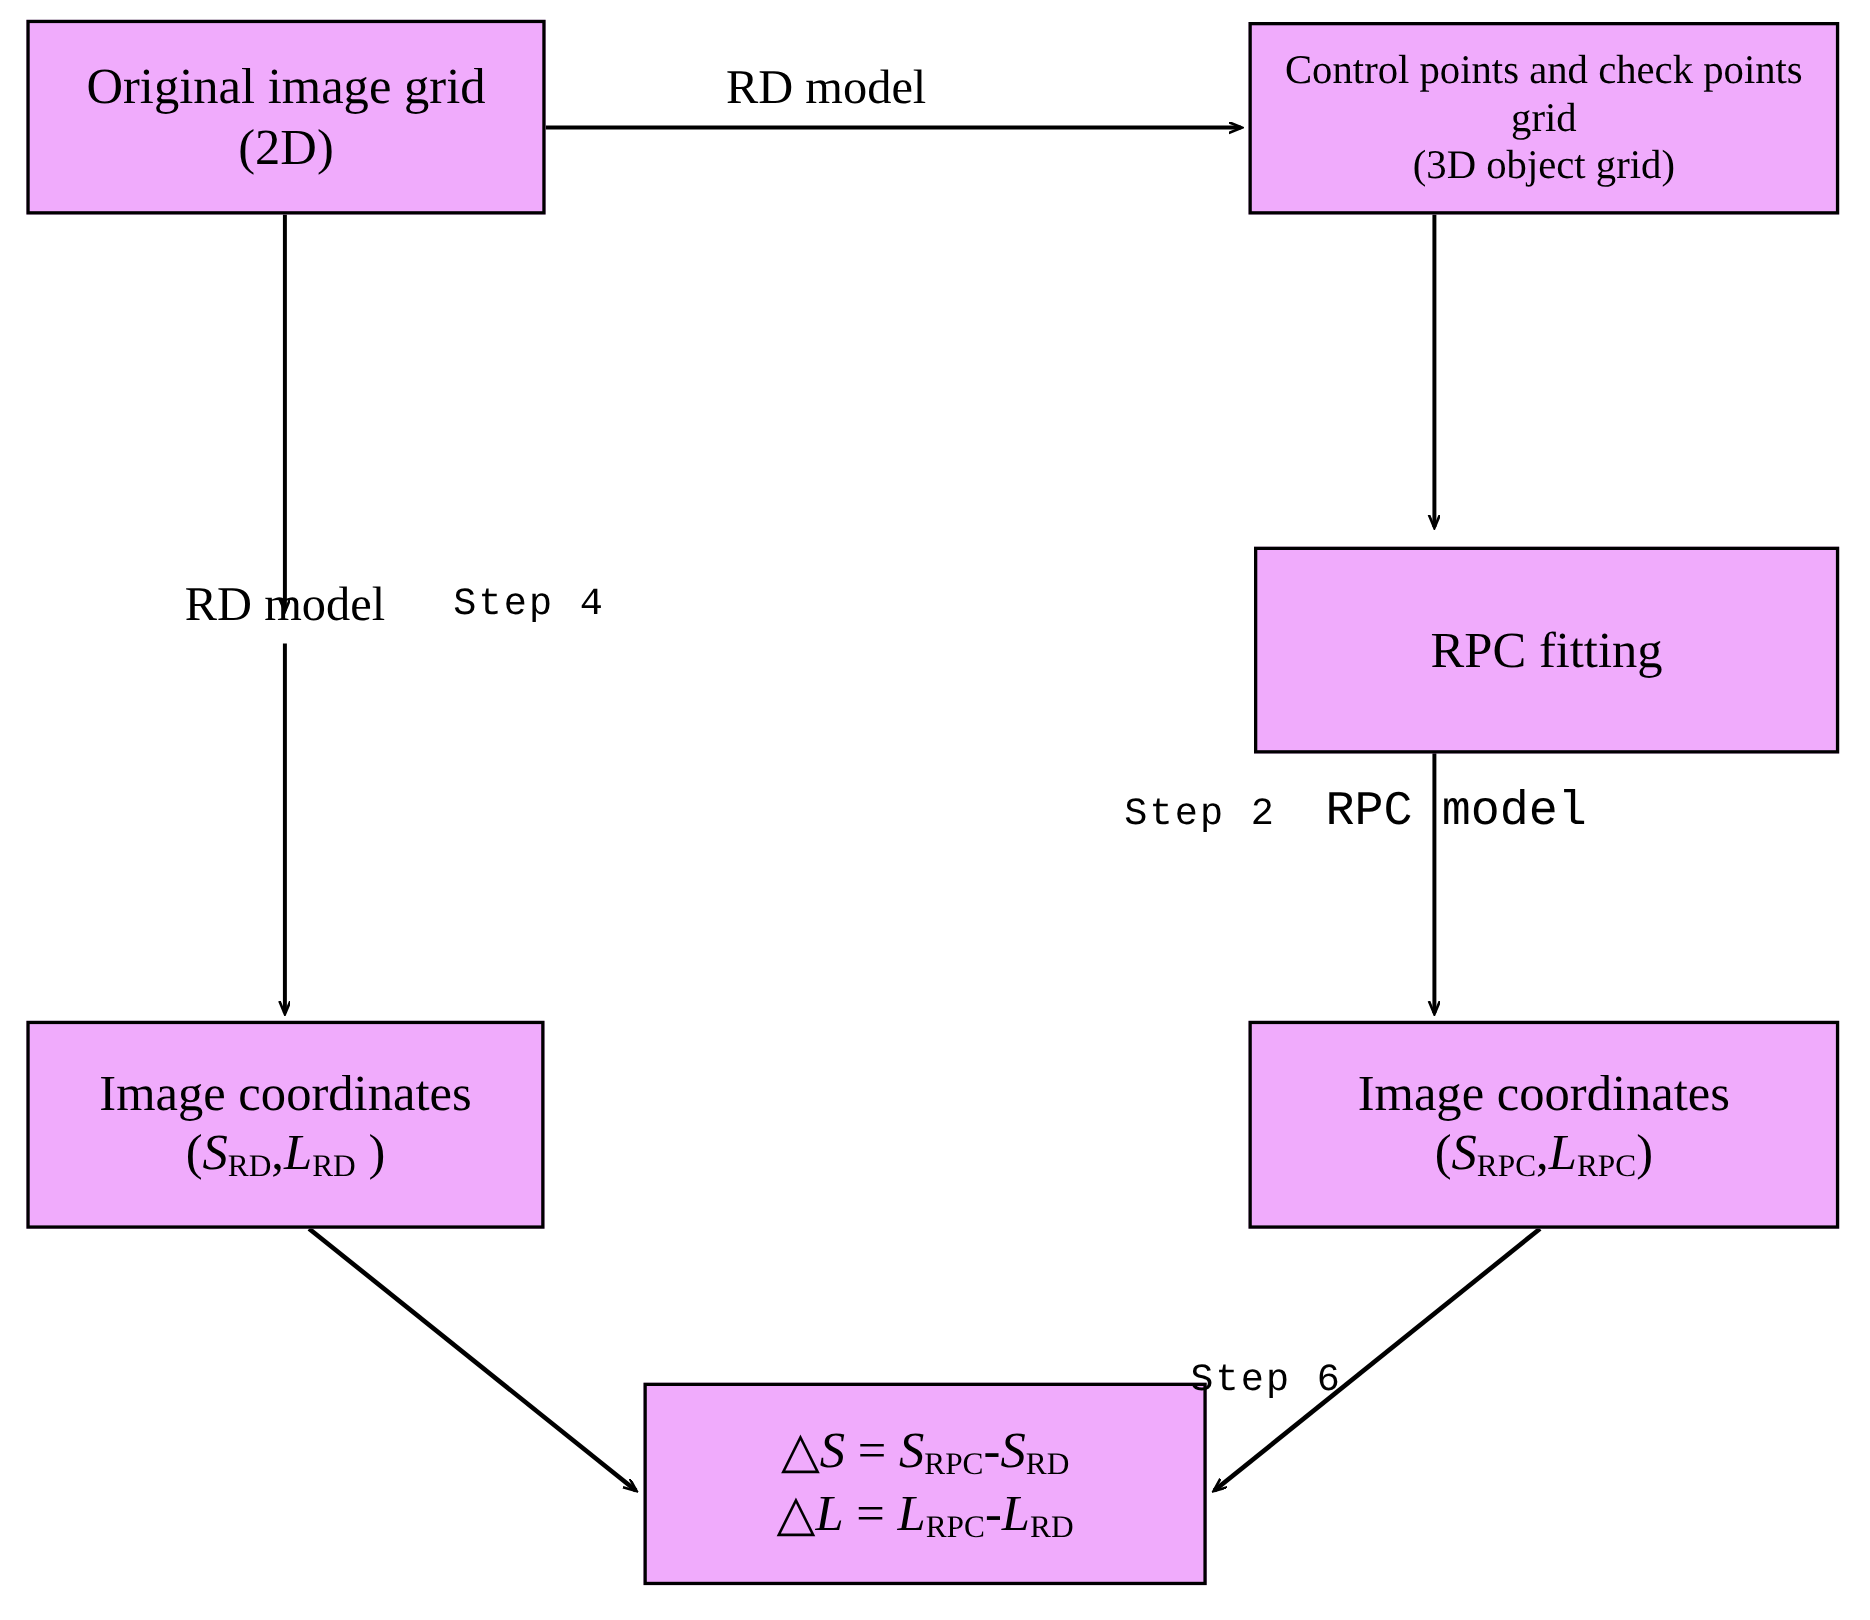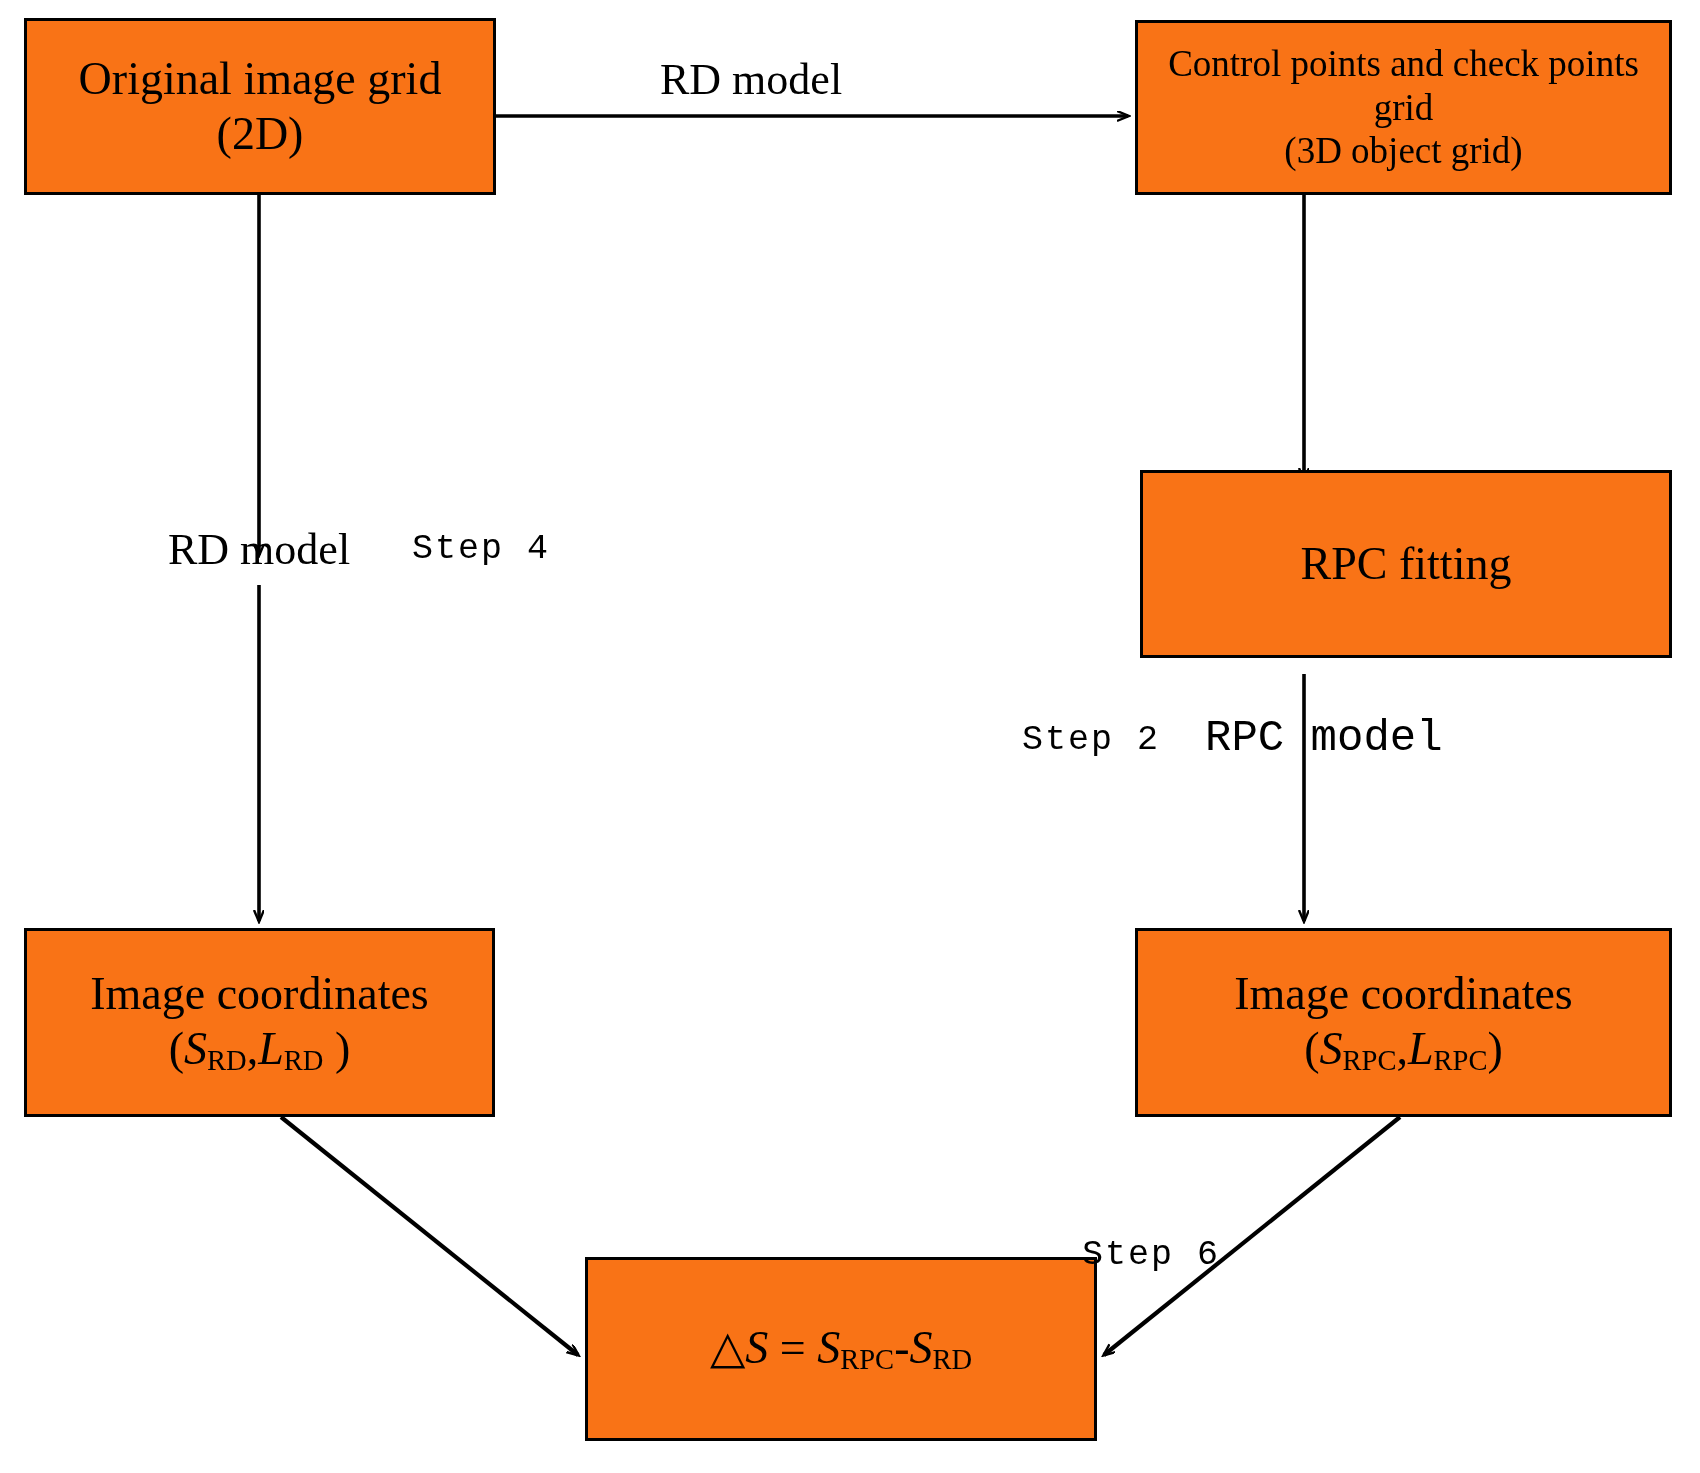--- a/index.html
+++ b/index.html
@@ -13,21 +13,21 @@
     height: 1473px;
     background: #ffffff;
     font-family: "Liberation Serif", "DejaVu Serif", serif;
     color: #000000;
     overflow: hidden;
   }
   .node {
     position: absolute;
     box-sizing: border-box;
     border: 3px solid #000000;
-    background: #f97316;
+    background: #f0abfc;
     display: flex;
     flex-direction: column;
     align-items: center;
     justify-content: center;
     text-align: center;
     line-height: 1.18;
   }
   .node .line { display: block; white-space: nowrap; }
   .edge-svg {
     position: absolute;
@@ -48,21 +48,21 @@
   .ital { font-style: italic; }
   sub {
     font-size: 0.62em;
     font-style: normal;
     vertical-align: -0.22em;
     letter-spacing: 0;
   }
   
   #node-original-image-grid { left: 24px;   top: 18px;   width: 472px; height: 177px; font-size: 46px; }
   #node-control-check-points{ left: 1135px; top: 20px;   width: 537px; height: 175px; font-size: 37px; }
-  #node-rpc-fitting        { left: 1140px; top: 470px;  width: 532px; height: 188px; font-size: 46px; }
+  #node-rpc-fitting        { left: 1140px; top: 497px;  width: 532px; height: 188px; font-size: 46px; }
   #node-image-coords-rd    { left: 24px;   top: 928px;  width: 471px; height: 189px; font-size: 46px; }
   #node-image-coords-rpc   { left: 1135px; top: 928px;  width: 537px; height: 189px; font-size: 46px; }
   #node-delta-formulas     { left: 585px;  top: 1257px; width: 512px; height: 184px; font-size: 46px; }
 
   
   #label-rd-model-top   { left: 660px;  top: 58px;   font-size: 44px; }
   #label-rd-model-left  { left: 168px;  top: 528px;  font-size: 44px; }
   #label-step-1         { left: 412px;  top: 532px;  font-size: 35px; }
   #label-step-2         { left: 1022px; top: 723px;  font-size: 35px; }
   #label-rpc-model      { left: 1205px; top: 716px;  font-size: 44px; font-family: Liberation Mono, monospace; }
@@ -120,20 +120,23 @@
     <span class="line">Image coordinates</span>
     <span class="line">
       <span>(</span><span class="ital">S</span><sub>RPC</sub><span>,</span><span class="ital">L</span><sub>RPC</sub><span>)</span>
     </span>
   </div>
 
   <div class="node" id="node-delta-formulas">
     <span class="line">
       <span>△</span><span class="ital">S</span><span> = </span><span class="ital">S</span><sub>RPC</sub><span>-</span><span class="ital">S</span><sub>RD</sub>
     </span>
+    <span class="line">
+      <span>△</span><span class="ital">L</span><span> = </span><span class="ital">L</span><sub>RPC</sub><span>-</span><span class="ital">L</span><sub>RD</sub>
+    </span>
   </div>
 
   <div class="edge-label" id="label-rd-model-top">RD model</div>
 
   <div class="edge-label" id="label-rd-model-left">RD model</div>
 
   <div class="edge-label mono" id="label-step-1">Step 4</div>
 
   <div class="edge-label mono" id="label-step-2">Step 2</div>
 

